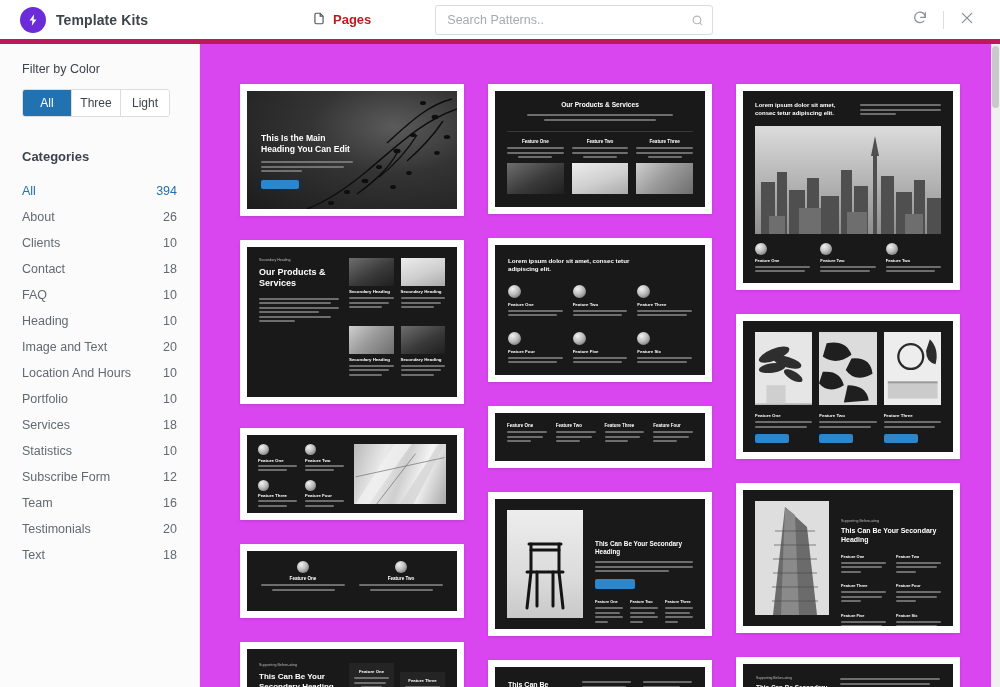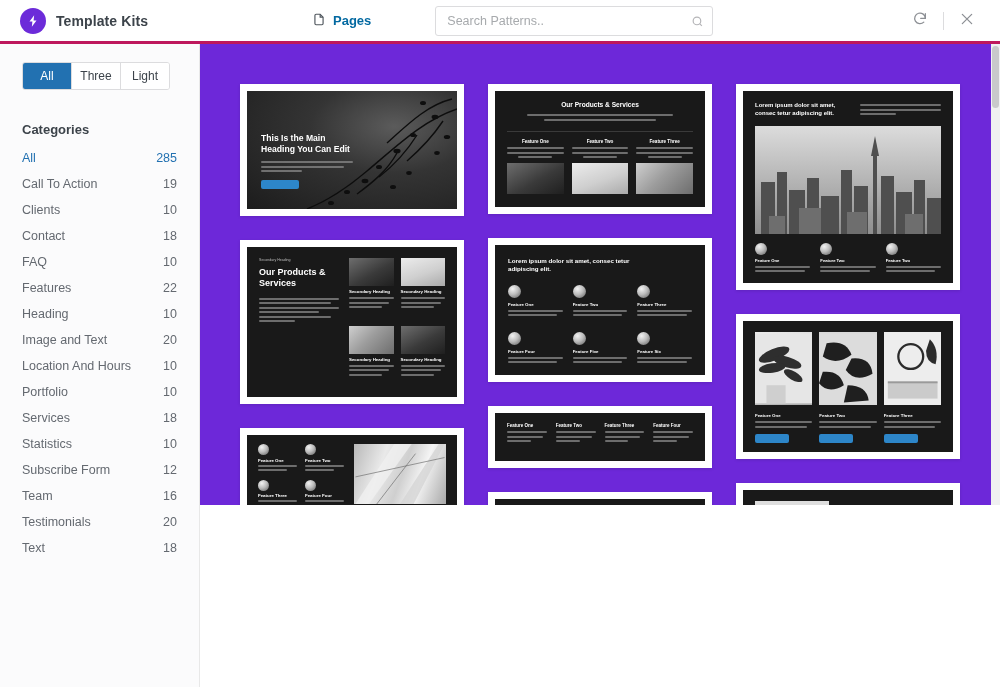--- a/index.html
+++ b/index.html
@@ -8,38 +8,38 @@
     font-family: "Liberation Sans", sans-serif;
     background: #ffffff;
     overflow: hidden;
   }
 
   
   .topbar {
     position: absolute; top: 0; left: 0;
     width: 1000px; height: 44px;
     background: #ffffff;
-    border-bottom: 3px solid #be185d;
+    border-bottom: 5px solid #be185d;
     display: flex; align-items: center;
   }
   .brand { display: flex; align-items: center; gap: 10px; padding-left: 20px; width: 300px; }
   .logo-circle {
     width: 26px; height: 26px; border-radius: 50%;
     background: #6c2bd9;
     display: flex; align-items: center; justify-content: center;
     flex: 0 0 auto;
   }
   .logo-circle svg { display: block; }
   .brand-title { font-size: 14px; font-weight: bold; color: #3c434a; letter-spacing: .1px; }
 
   .nav { display: flex; align-items: center; gap: 4px; }
   .nav-item {
     display: flex; align-items: center; gap: 7px;
     padding: 7px 12px; border-radius: 3px;
-    font-size: 13px; color: #0369a1; cursor: pointer;
+    font-size: 13px; color: #b91c1c; cursor: pointer;
     font-weight: bold;
   }
   .nav-item .nav-label { font-weight: bold; }
   .nav-item.active { color: #2271b1; }
   .nav-item.active .nav-label { color: #2271b1; }
   .nav-highlight {
     position: relative;
     border: 3px solid #ee1b1b;
     border-radius: 2px;
     padding: 3px 6px;
@@ -80,33 +80,33 @@
     width: 148px;
   }
   .seg-btn {
     flex: 1; text-align: center; font-size: 12px; color: #3c434a;
     padding: 6px 0; background: #fff; cursor: pointer;
     border-right: 1px solid #dcdcde;
   }
   .seg-btn:last-child { border-right: none; }
   .seg-btn.active { background: #2271b1; color: #fff; }
 
-  .cat-title { font-size: 13px; font-weight: bold; color: #3c434a; padding-left: 22px; margin-top: 32px; margin-bottom: 8px; }
+  .cat-title { font-size: 13px; font-weight: bold; color: #3c434a; padding-left: 22px; margin-top: 32px; margin-bottom: 14px; }
   .cat-list { padding: 0 22px 0 22px; }
   .cat-row {
     display: flex; justify-content: space-between; align-items: center;
     font-size: 12.5px; color: #646970; padding: 6px 0; cursor: pointer;
   }
   .cat-row.active .cat-name, .cat-row.active .cat-count { color: #2271b1; }
   .cat-count { color: #646970; }
 
   
   .content {
-    width: 800px; height: 461px;
-    background: #6d28d9;
+    width: 800px; height: 643px;
+    background: #d946ef;
     overflow: hidden; position: relative;
   }
   .grid {
     display: flex; gap: 24px;
     padding: 40px 40px 0 40px;
   }
   .col { display: flex; flex-direction: column; gap: 24px; width: 224px; }
   .card {
     background: #ffffff;
     padding: 7px;
@@ -204,51 +204,48 @@
           <path d="M5 5l14 14M19 5L5 19"></path>
         </svg>
       </span>
     </div>
   </div>
 </div>
 
 <div class="body-area">
 
   <div class="sidebar">
+    <div class="side-label">Filter by Color</div>
     <div class="seg">
       <div class="seg-btn active">All</div>
       <div class="seg-btn">Three</div>
       <div class="seg-btn">Light</div>
     </div>
 
     <div class="cat-title">Categories</div>
     <div class="cat-list">
       <div class="cat-row active">
         <span class="cat-name">All</span>
-        <span class="cat-count">285</span>
-        </div>
-      <div class="cat-row">
-        <span class="cat-name">Call To Action</span>
-        <span class="cat-count">19</span>
+        <span class="cat-count">394</span>
+        </div>
+      <div class="cat-row">
+        <span class="cat-name">About</span>
+        <span class="cat-count">26</span>
         </div>
       <div class="cat-row">
         <span class="cat-name">Clients</span>
         <span class="cat-count">10</span>
         </div>
       <div class="cat-row">
         <span class="cat-name">Contact</span>
         <span class="cat-count">18</span>
         </div>
       <div class="cat-row">
         <span class="cat-name">FAQ</span>
         <span class="cat-count">10</span>
-        </div>
-      <div class="cat-row">
-        <span class="cat-name">Features</span>
-        <span class="cat-count">22</span>
         </div>
       <div class="cat-row">
         <span class="cat-name">Heading</span>
         <span class="cat-count">10</span>
         </div>
       <div class="cat-row">
         <span class="cat-name">Image and Text</span>
         <span class="cat-count">20</span>
         </div>
       <div class="cat-row">

